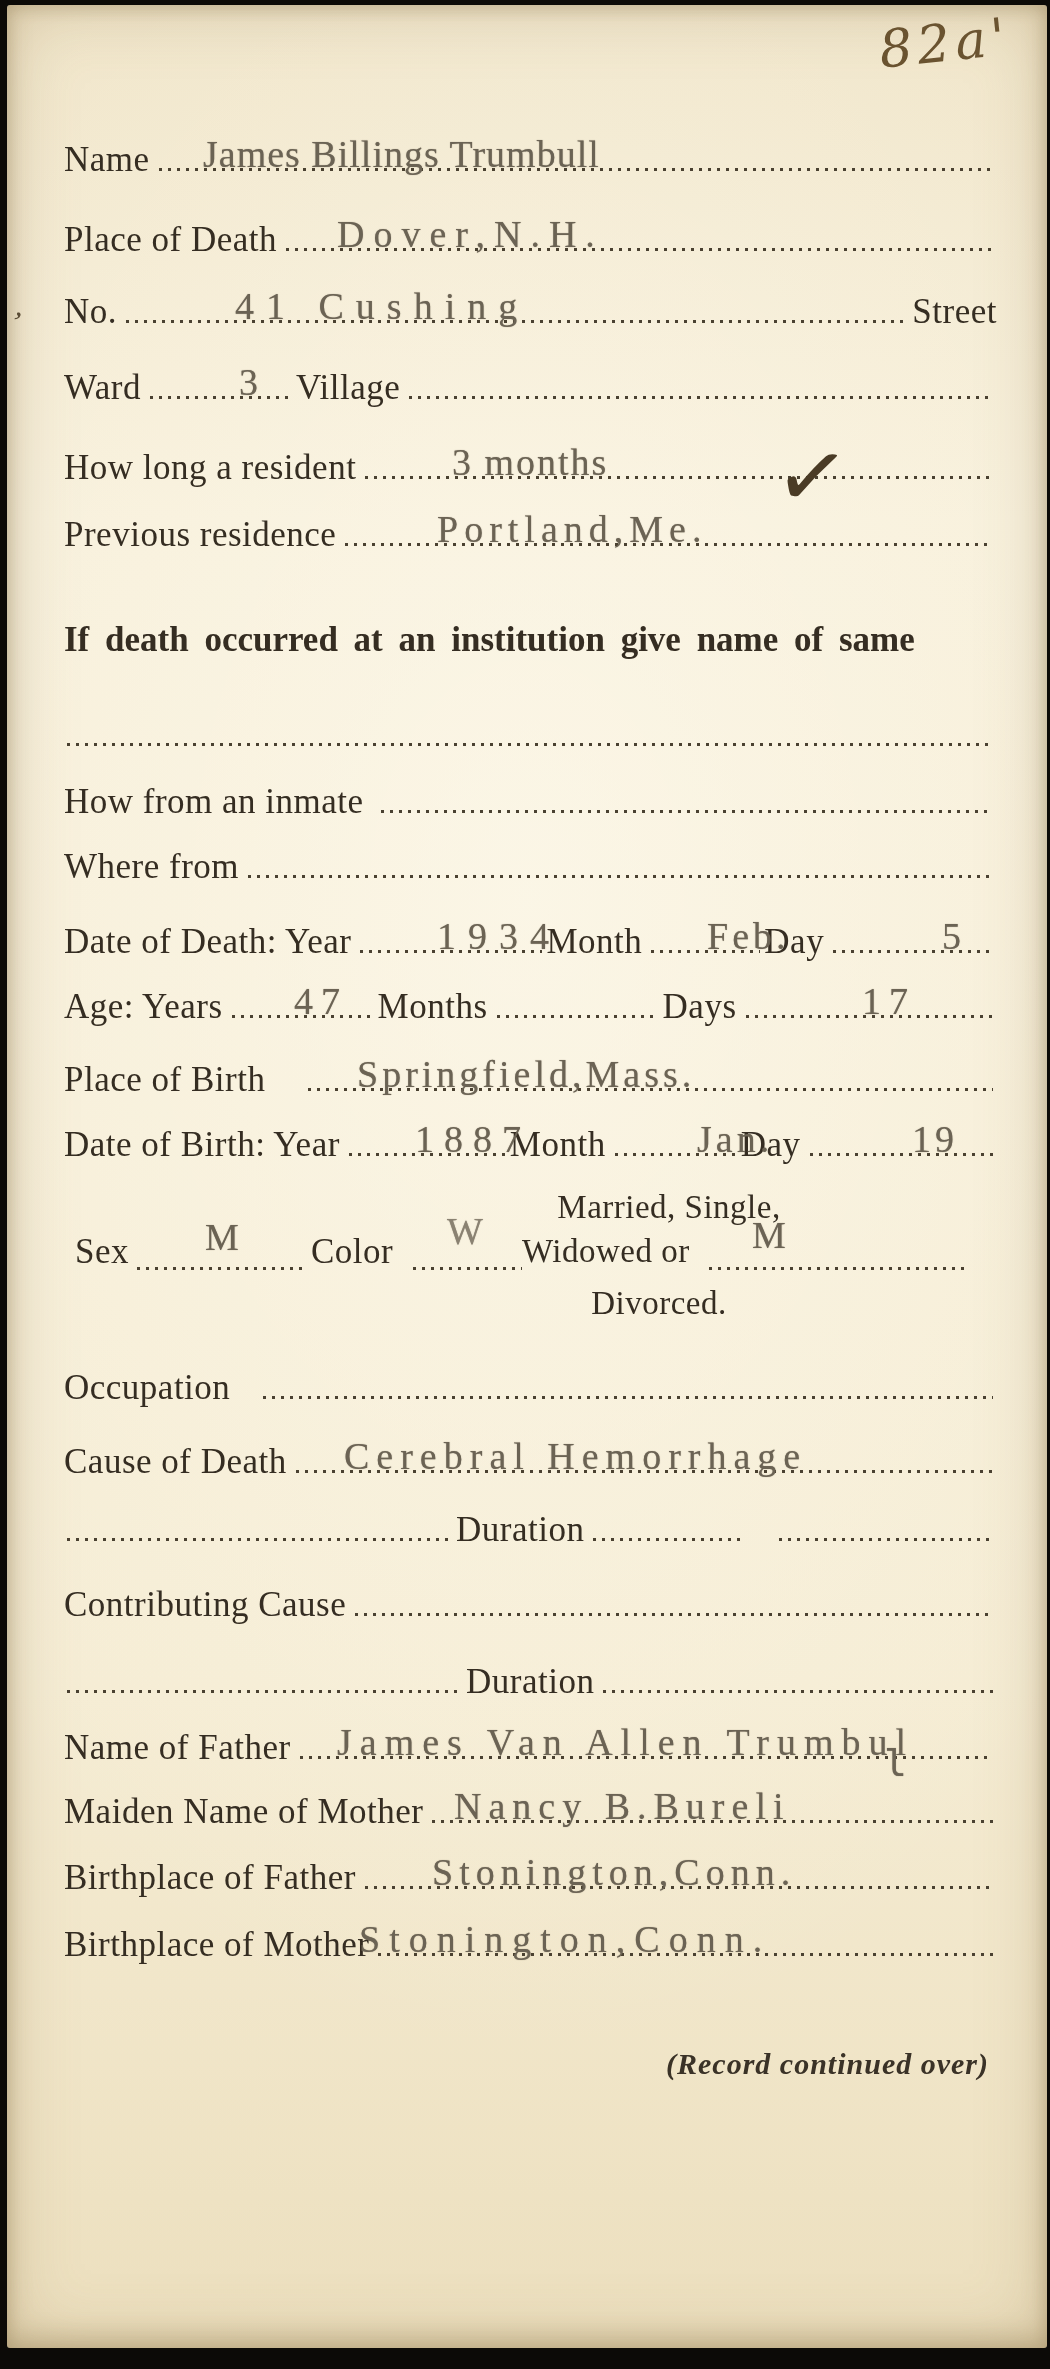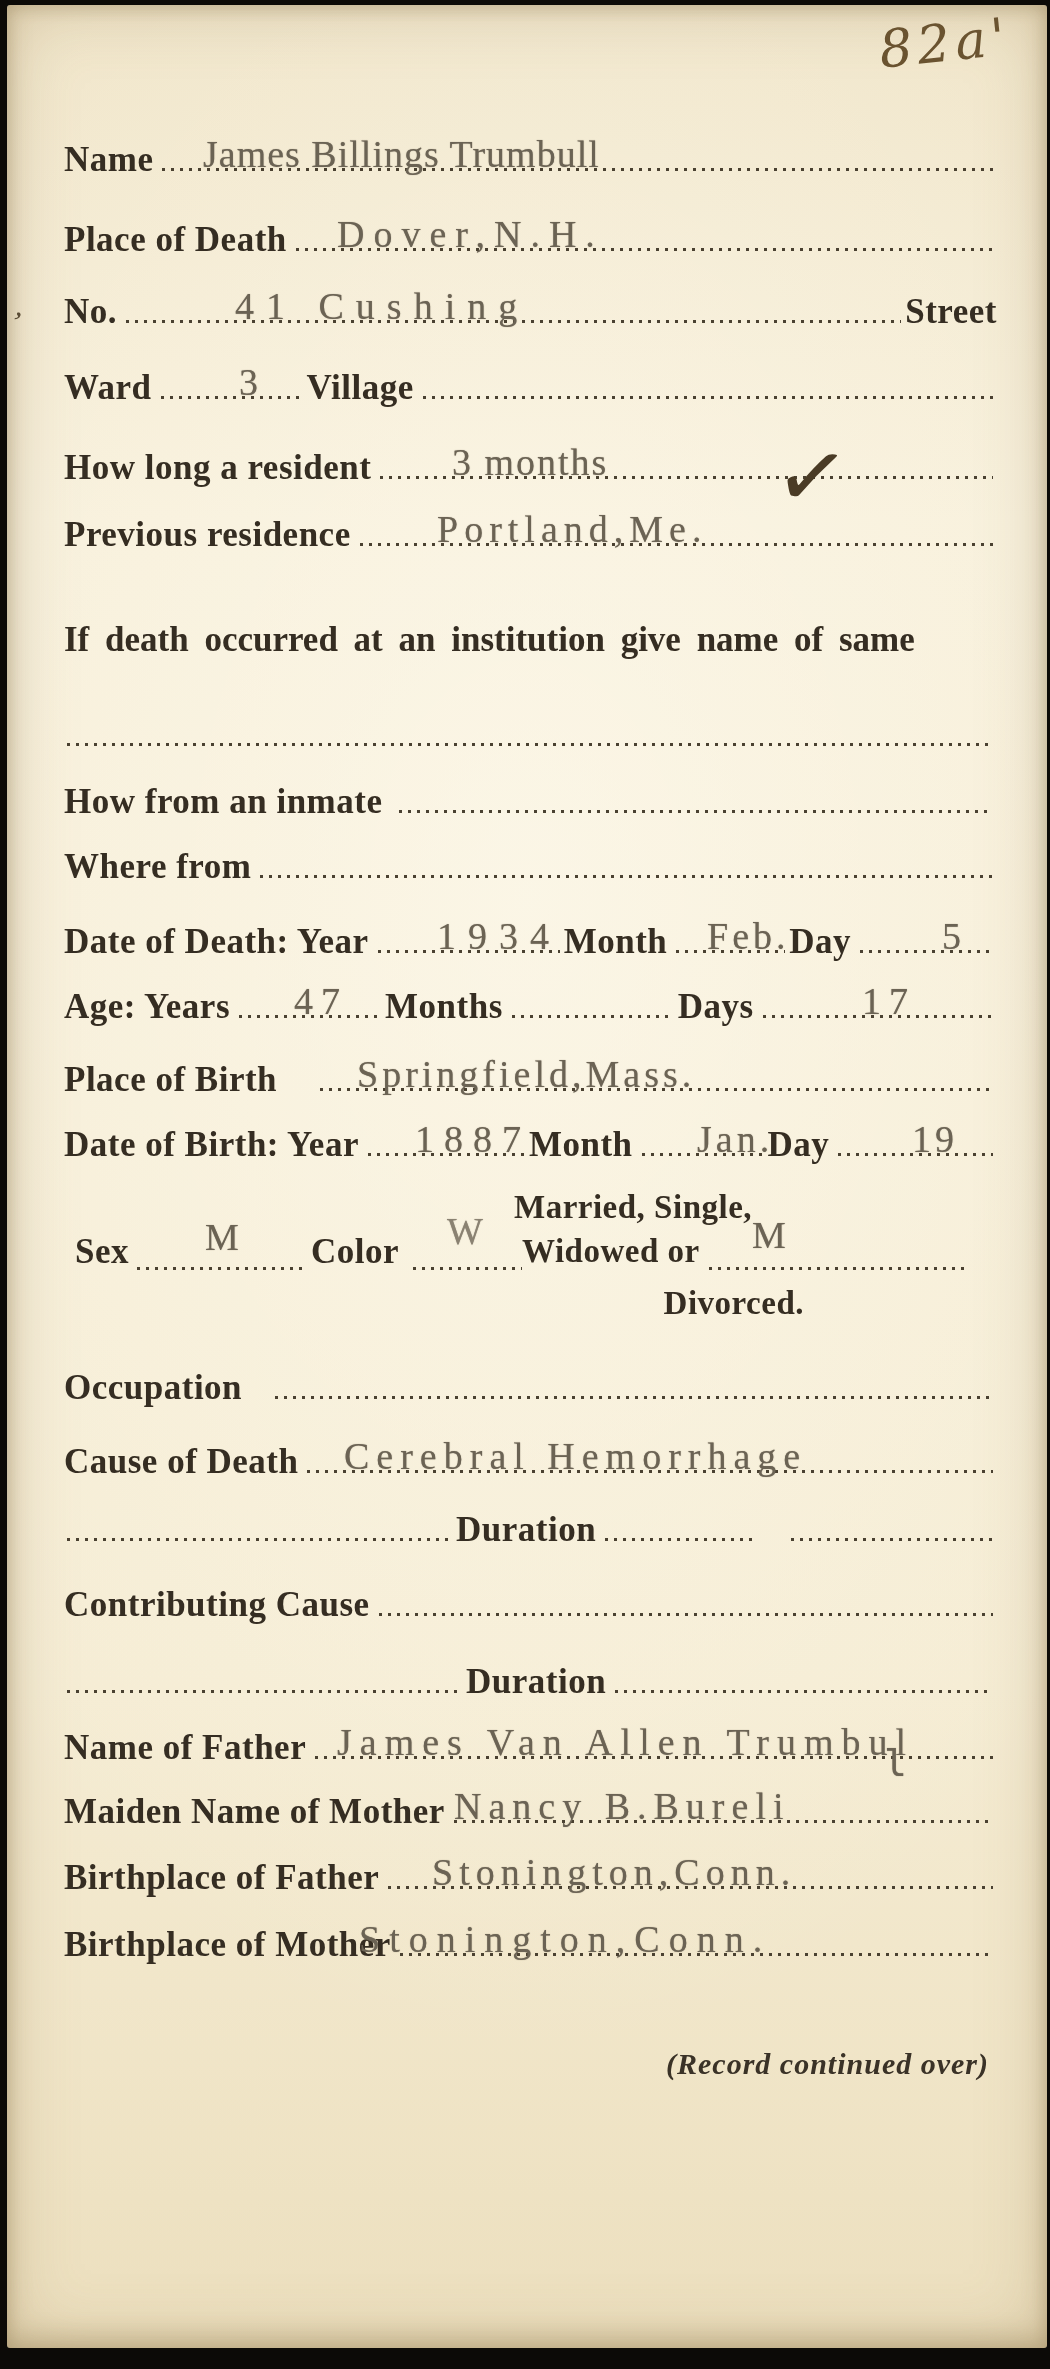--- a/index.html
+++ b/index.html
@@ -24,21 +24,21 @@
   }
   .row{
     position:absolute;
     left:57px;right:50px;
     height:52px;
     display:flex;
     align-items:flex-end;
   }
   .lbl{
     font-family:"Liberation Serif", serif;
-    font-weight:700;
+    font-weight:400;
     font-size:35px;
     line-height:1.05;
     color:#352d22;
     white-space:nowrap;
     letter-spacing:0.5px;
   }
   .lbl.sm{font-size:33px;}
   .dots{
     flex:1 1 auto;
     height:5px;
@@ -218,31 +218,31 @@
     <span class="lbl">Month</span>
     <span class="dots f" style="width:125px"></span>
     <span class="lbl">Day</span>
     <span class="dots"></span>
     <span class="val" style="left:351px;letter-spacing:10px">1887</span>
     <span class="val" style="left:633px;letter-spacing:4px">Jan.</span>
     <span class="val" style="left:848px;letter-spacing:4px">19</span>
   </div>
 
   <div class="sexblock" style="top:1185px">
-    <span class="lbl sm" style="position:absolute;left:450px;top:0;width:310px;">Married, Single,</span>
+    <span class="lbl sm" style="position:absolute;left:450px;top:0;width:310px;text-align:center">Married, Single,</span>
     <span class="lbl" style="position:absolute;left:11px;top:44px">Sex</span>
     <span class="dots abs" style="left:70px;top:76px;width:172px"></span>
     <span class="val abs" style="left:141px;top:28px">M</span>
     <span class="lbl" style="position:absolute;left:247px;top:44px">Color</span>
     <span class="dots abs" style="left:346px;top:76px;width:112px"></span>
     <span class="val abs faint" style="left:383px;top:22px">W</span>
     <span class="lbl sm" style="position:absolute;left:458px;top:44px">Widowed or</span>
     <span class="dots abs" style="left:642px;top:76px;width:262px"></span>
     <span class="val abs" style="left:688px;top:26px">M</span>
-    <span class="lbl sm" style="position:absolute;left:450px;top:96px;width:290px;text-align:right">Divorced.</span>
+    <span class="lbl sm" style="position:absolute;left:450px;top:96px;width:290px;text-align:center">Divorced.</span>
   </div>
 
   <div class="row" style="top:1350px">
     <span class="lbl">Occupation</span>
     <span class="dots" style="margin-left:30px"></span>
   </div>
 
   <div class="row" style="top:1424px">
     <span class="lbl">Cause of Death</span>
     <span class="dots"></span>

